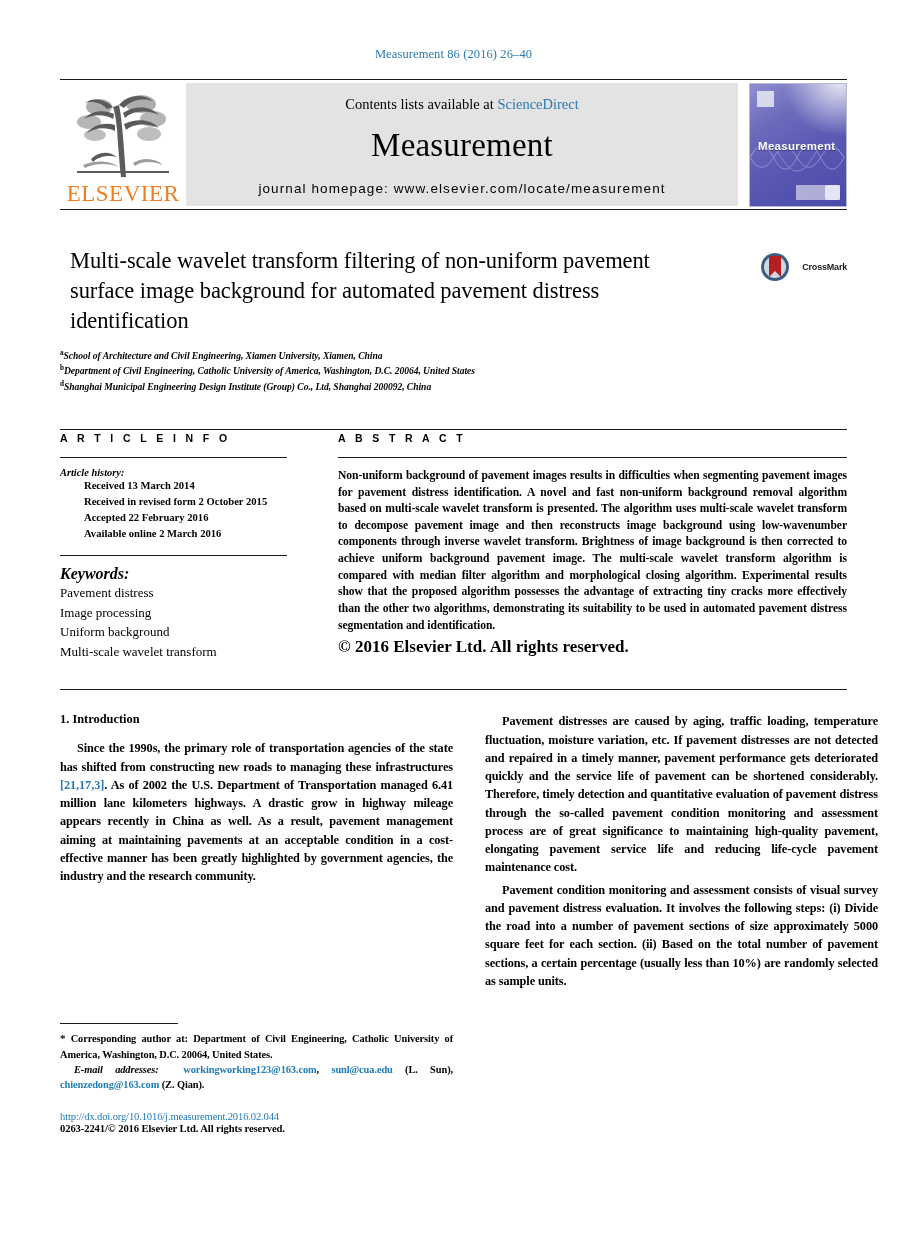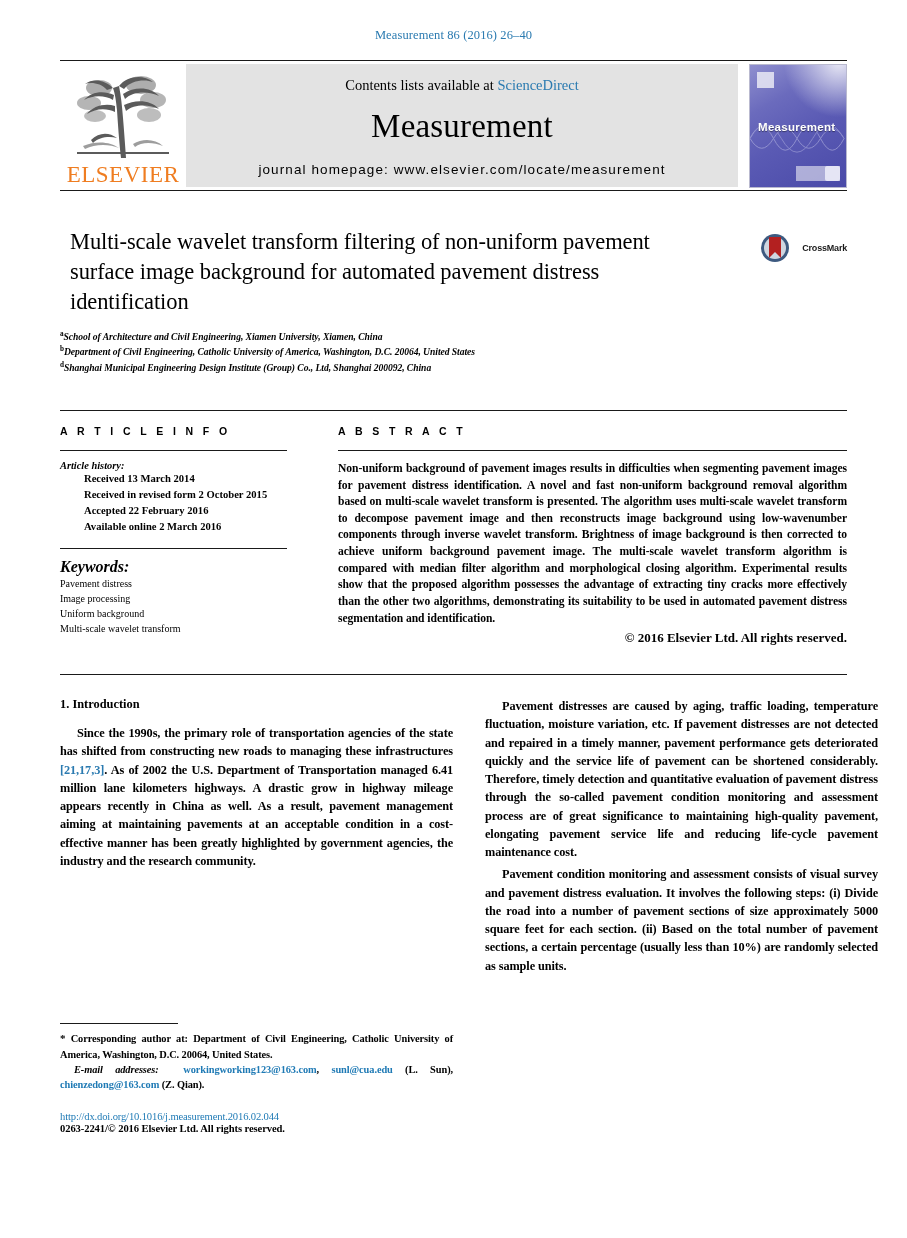--- a/index.html
+++ b/index.html
@@ -14,21 +14,21 @@
     overflow: hidden;
   }
 
   .page { position: relative; width: 907px; height: 1238px; padding: 0; }
 
   
   .running-head {
     text-align: center;
     color: #2a7ab0;
     font-size: 12.5px;
-    padding-top: 28px;
+    padding-top: 47px;
     letter-spacing: 0.1px;
   }
 
   
   .masthead {
     margin: 17px 60px 0 60px;
     border-top: 1.6px solid #1a1a1a;
     border-bottom: 1.6px solid #1a1a1a;
     height: 131px;
     display: flex;
@@ -147,52 +147,52 @@
     font-weight: bold;
     line-height: 1.62;
     letter-spacing: -0.05px;
   }
   .affil sup { font-style: normal; font-size: 7.2px; }
 
   
   .info-abstract {
     margin: 34px 60px 0 60px;
     border-top: 1.4px solid #1a1a1a;
-    padding-top: 14px;
+    padding-top: 2px;
     display: flex;
     gap: 0;
   }
   .col-info { width: 245px; flex: 0 0 245px; padding-right: 18px; }
   .col-abstract { flex: 1 1 auto; padding-left: 33px; }
   .sect-head {
     font-family: "Liberation Sans", sans-serif;
     font-size: 10.5px;
     font-weight: bold;
     letter-spacing: 3.4px;
     margin-bottom: 13px;
   }
   .rule { border-top: 1px solid #1a1a1a; }
   .history { padding-top: 9px; }
   .history .lbl { font-style: italic; font-weight: bold; font-size: 10.4px; }
   .history .line { font-size: 10.6px; line-height: 1.5; font-weight: bold; margin-left: 24px; }
   .kw-block { margin-top: 14px; padding-top: 9px; }
   .kw-block .lbl { font-style: italic; font-weight: bold; font-size: 16px; }
-  .kw-block .line { font-size: 10px; line-height: 1.5; }
+  .kw-block .line { font-size: 13px; line-height: 1.5; }
   .abstract-rule { border-top: 1px solid #1a1a1a; }
   .abstract-body {
     padding-top: 10px;
     font-size: 11.6px;
     line-height: 1.435;
     text-align: justify;
     font-weight: bold;
     letter-spacing: -0.05px;
   }
   .copyright {
-    text-align: right;
-    font-size: 13px;
+    text-align: left;
+    font-size: 17px;
     font-weight: bold;
     margin-top: 3px;
   }
 
   
   .body-rule { margin: 28px 60px 0 60px; border-top: 1.4px solid #1a1a1a; }
   .columns {
     margin: 22px 60px 0 60px;
     display: flex;
     gap: 32px;

